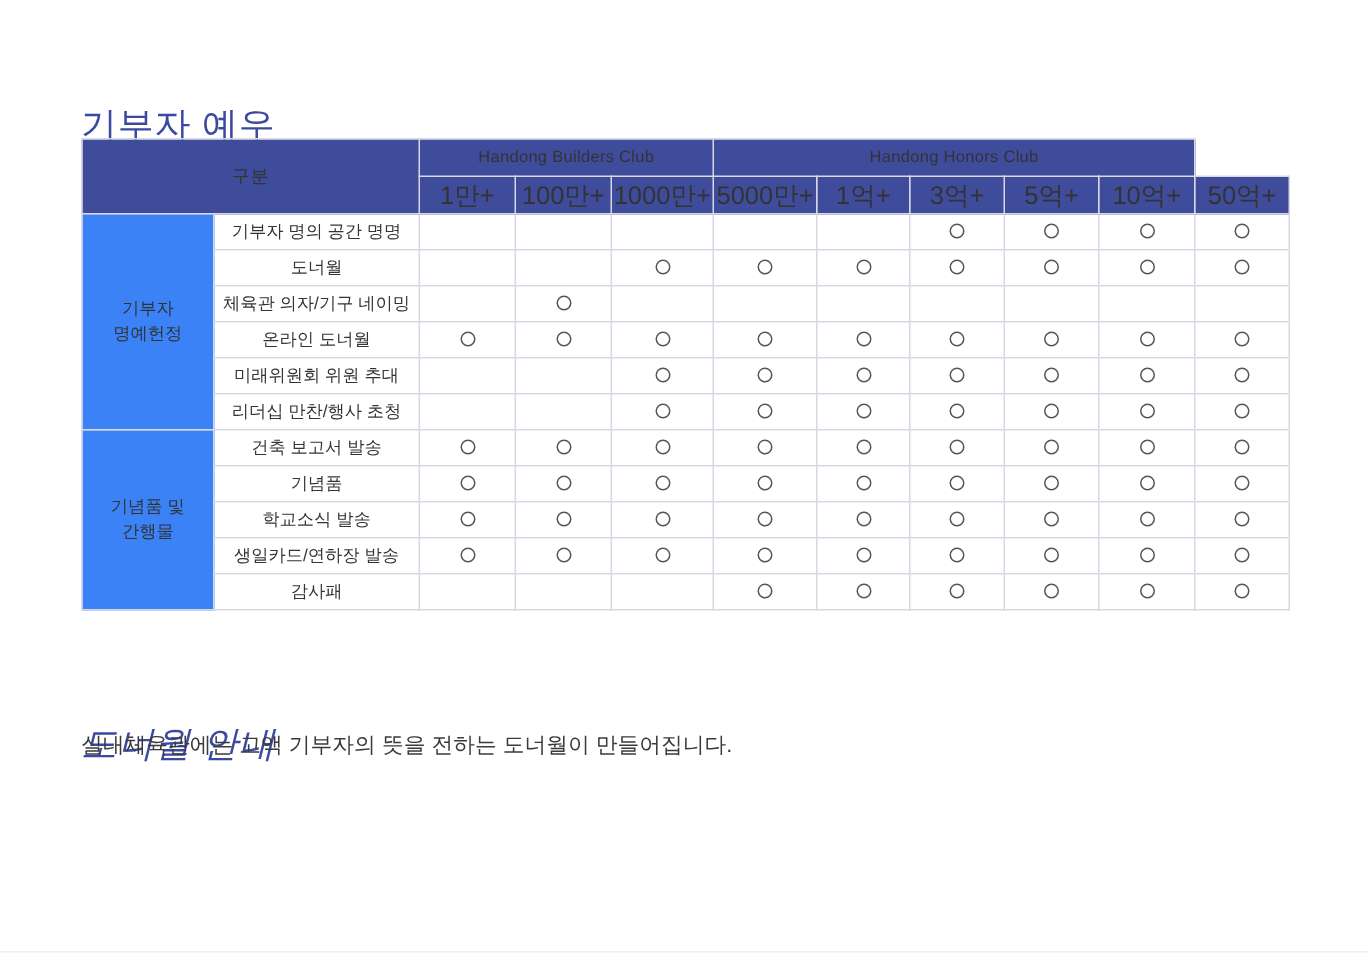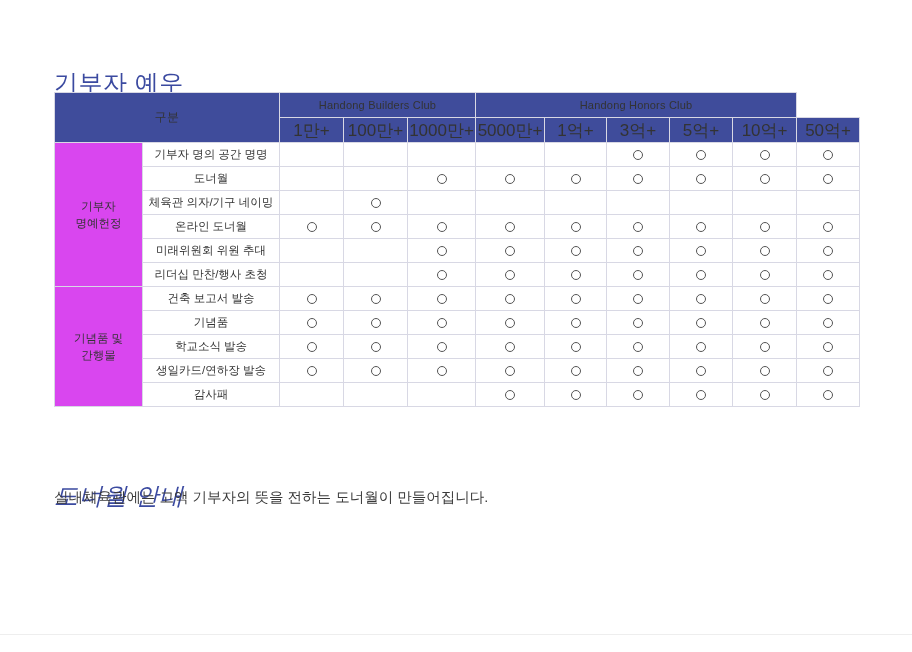--- a/index.html
+++ b/index.html
@@ -73,21 +73,21 @@
   thead th.gubun {
     font-size: 12px;
     letter-spacing: 0.5px;
   }
   thead th.tier {
     font-size: 17px;
     height: 24px;
   }
   thead tr.row1 th { height: 24px; }
   td.cat {
-    background: #d946ef;
+    background: #3b82f6;
     color: #333;
     font-size: 12px;
     line-height: 1.45;
     width: 88px;
   }
   td.item {
     text-align: left;
     padding-left: 13px;
     font-size: 12px;
     height: 23px;

